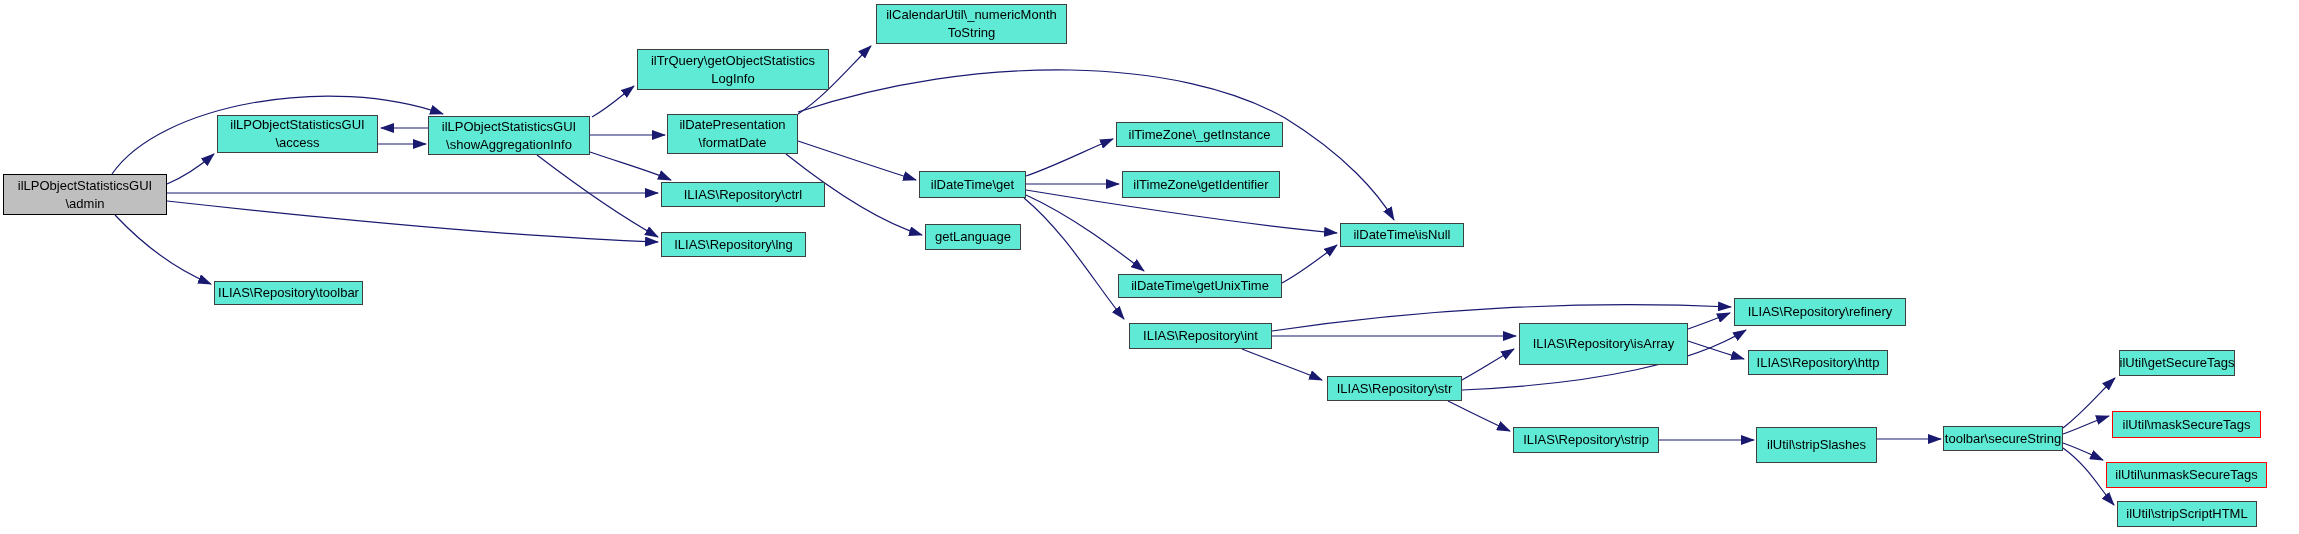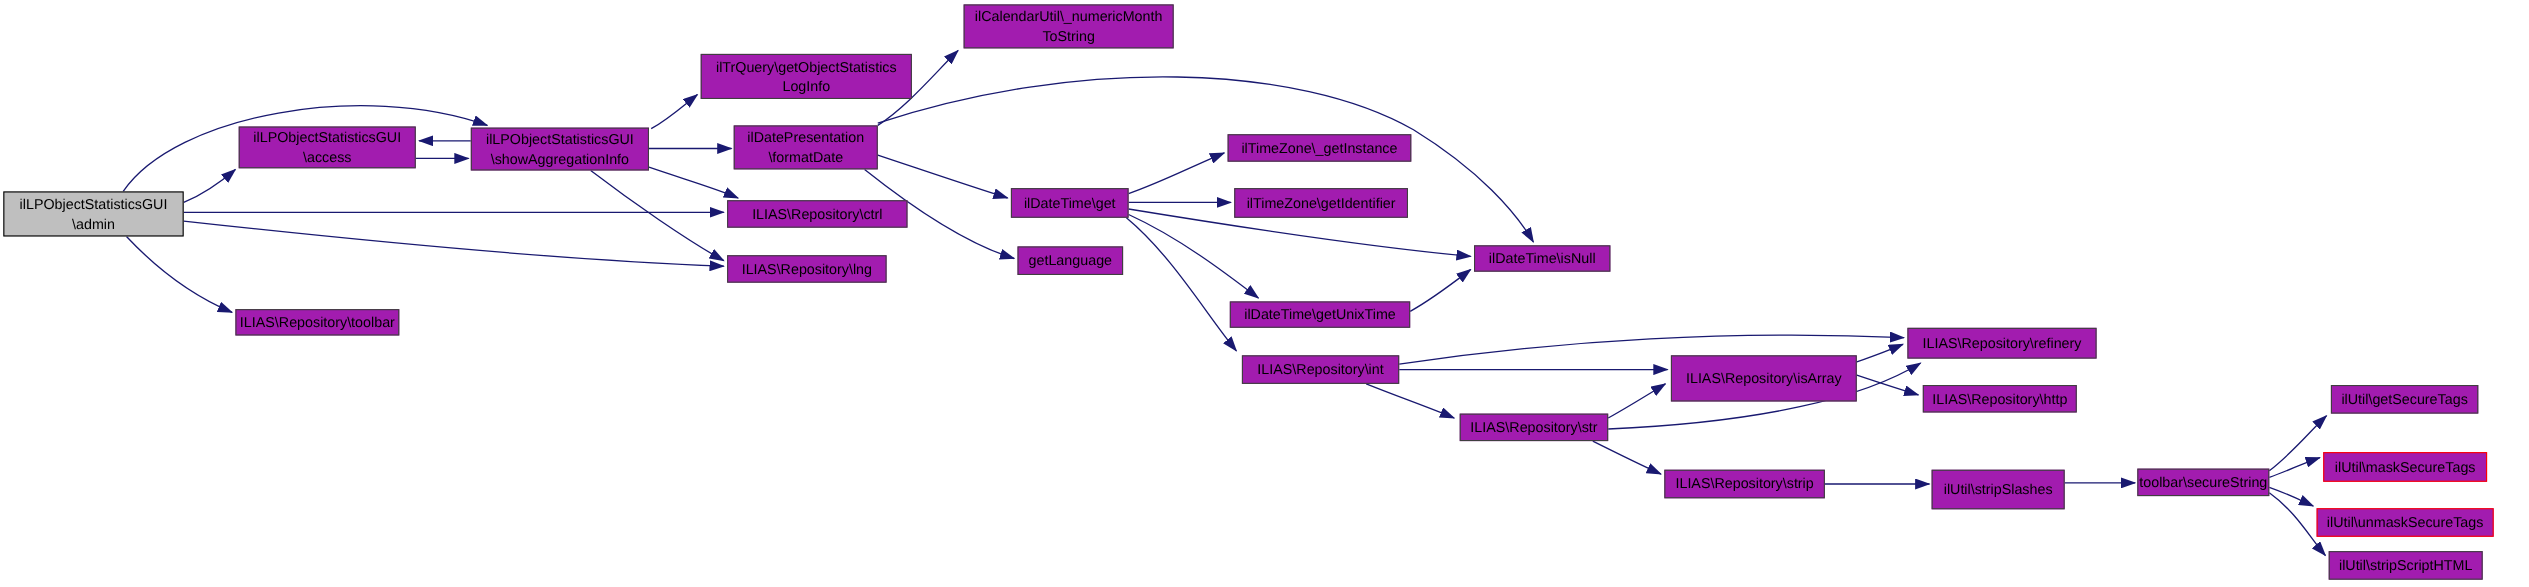--- a/index.html
+++ b/index.html
@@ -1,20 +1,20 @@
 <!DOCTYPE html>
 <html><head>
 <meta charset="utf-8">
 <style>
   html,body{margin:0;padding:0;background:#ffffff;}
   .canvas{position:relative;width:2299px;height:534px;background:#ffffff;overflow:hidden;
           font-family:"Liberation Sans",sans-serif;}
   .edges{position:absolute;left:0;top:0;width:2299px;height:534px;}
   .edge{fill:none;stroke:#191970;stroke-width:1.2;marker-end:url(#arrowhead);}
-  .node{position:absolute;box-sizing:border-box;background:#a21caf;border:1.3px solid #3f3f3f;
+  .node{position:absolute;box-sizing:border-box;background:#5eead4;border:1.3px solid #3f3f3f;
         display:flex;flex-direction:column;align-items:center;justify-content:center;
         font-size:13px;line-height:18px;color:#000;white-space:nowrap;text-align:center;cursor:pointer;}
   .node--selected{background:#bfbfbf;border:1.6px solid #000000;}
   .node--red{border:1.3px solid #ff0000;margin-top:11px;}
   .nl{display:block;}
 </style>
 </head>
 <body>
 
 <div class="canvas">
@@ -153,21 +153,21 @@
   </div>
 
   <div class="node" style="left:1756px;top:427px;width:121px;height:36px">
     <span class="nl">ilUtil\stripSlashes</span>
   </div>
 
   <div class="node" style="left:1943px;top:426px;width:120px;height:25px">
     <span class="nl">toolbar\secureString</span>
   </div>
 
-  <div class="node" style="left:2119px;top:350px;width:134px;height:26px">
+  <div class="node" style="left:2119px;top:350px;width:116px;height:26px">
     <span class="nl">ilUtil\getSecureTags</span>
   </div>
 
   <div class="node node--red" style="left:2112px;top:400px;width:149px;height:27px">
     <span class="nl">ilUtil\maskSecureTags</span>
   </div>
 
   <div class="node node--red" style="left:2106px;top:451px;width:161px;height:26px">
     <span class="nl">ilUtil\unmaskSecureTags</span>
   </div>

